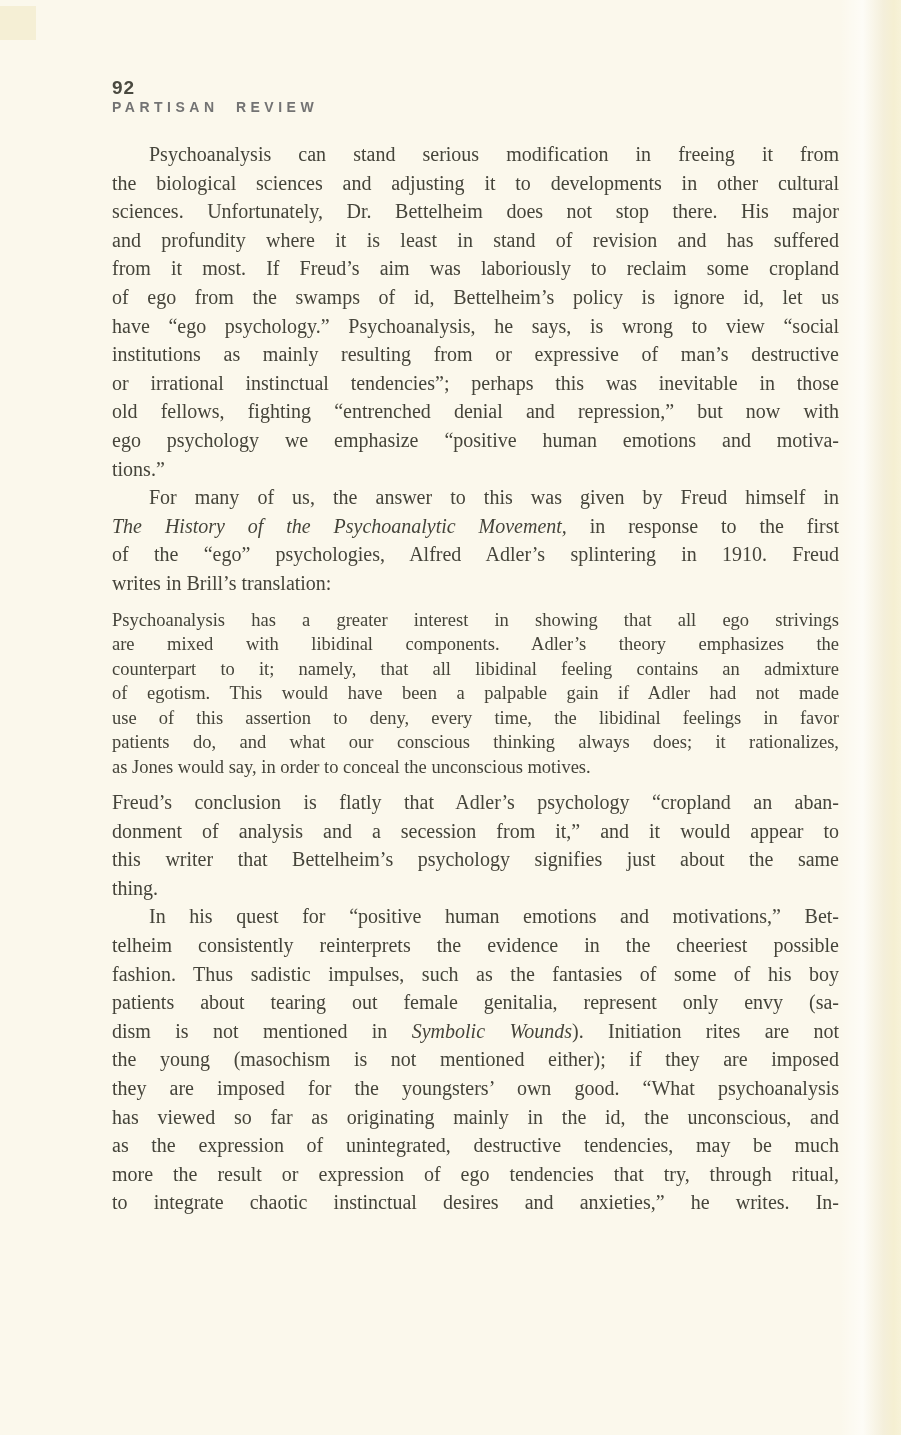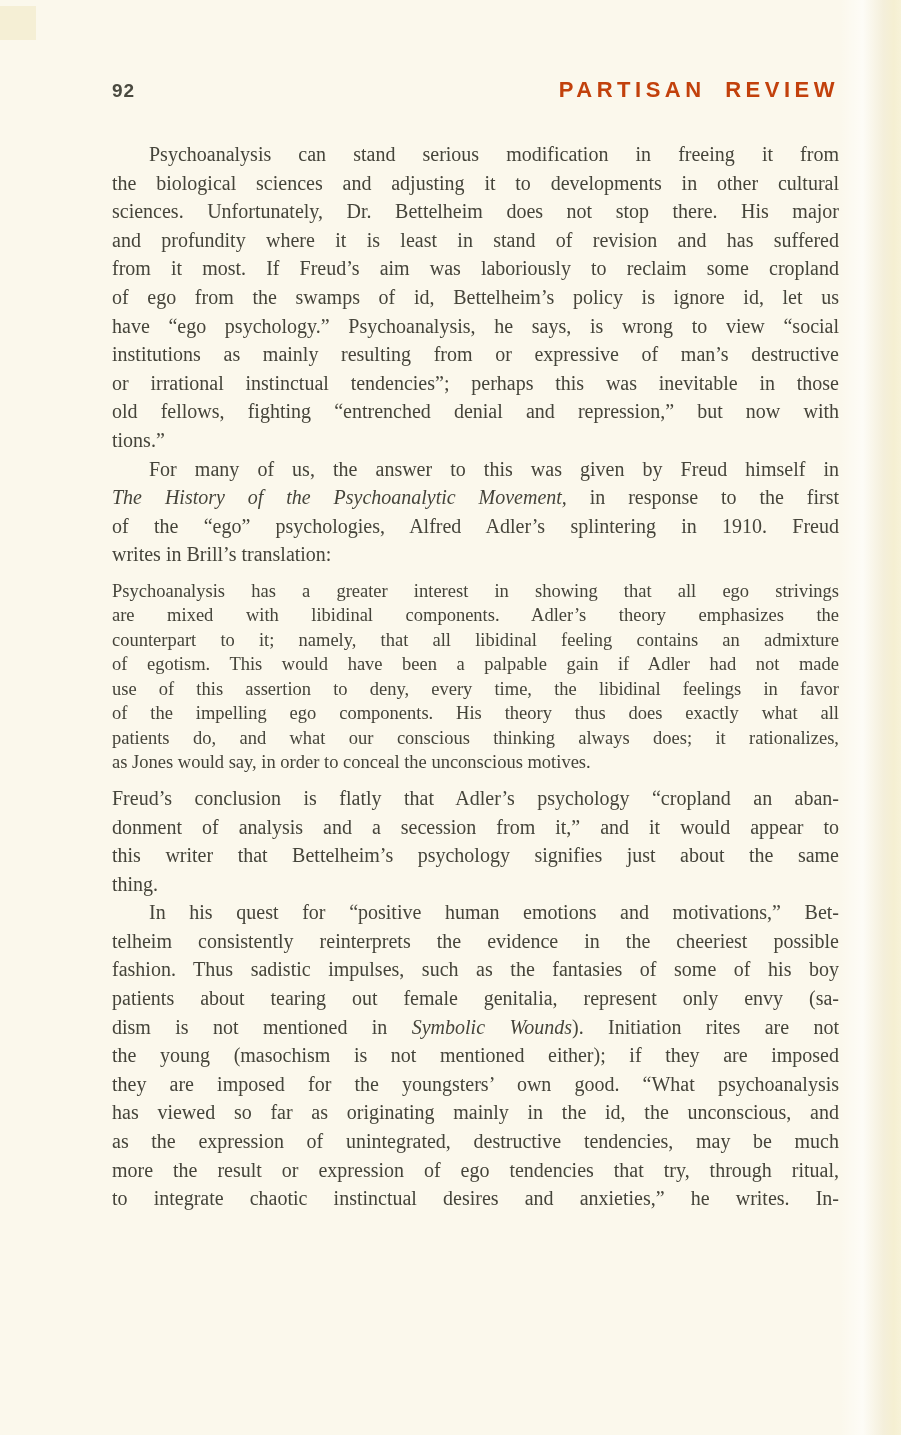--- a/index.html
+++ b/index.html
@@ -29,32 +29,33 @@
     pointer-events: none;
   }
   .page-header {
     position: absolute;
     left: 112px; right: 62px; top: 77px;
     display: flex;
     justify-content: space-between;
     align-items: baseline;
     font-family: "Liberation Sans", sans-serif;
     color: #4a4a40;
+    flex-direction: column;
   }
   .page-number {
     font-size: 19px;
     font-weight: 700;
     letter-spacing: 1px;
   }
   .journal-title {
-    font-size: 22px;
+    font-size: 14px;
     font-weight: 700;
     letter-spacing: 4.5px;
     word-spacing: 9px;
-    color: #c2410c;
+    color: #737373;
   }
   .text-column {
     position: absolute;
     left: 112px; top: 140px;
     width: 727px;
   }
   .block { margin: 0; }
   .paragraph {
     font-size: 20px;
     line-height: 28.6px;
@@ -89,35 +90,35 @@
       <div class="line"><span>Psychoanalysis can stand serious modification in freeing it from</span></div>
       <div class="line"><span>the biological sciences and adjusting it to developments in other cultural</span></div>
       <div class="line"><span>sciences. Unfortunately, Dr. Bettelheim does not stop there. His major</span></div>
       <div class="line"><span>and profundity where it is least in stand of revision and has suffered</span></div>
       <div class="line"><span>from it most. If Freud’s aim was laboriously to reclaim some cropland</span></div>
       <div class="line"><span>of ego from the swamps of id, Bettelheim’s policy is ignore id, let us</span></div>
       <div class="line"><span>have “ego psychology.” Psychoanalysis, he says, is wrong to view “social</span></div>
       <div class="line"><span>institutions as mainly resulting from or expressive of man’s destructive</span></div>
       <div class="line"><span>or irrational instinctual tendencies”; perhaps this was inevitable in those</span></div>
       <div class="line"><span>old fellows, fighting “entrenched denial and repression,” but now with</span></div>
+      <div class="line"><span>ego psychology we emphasize “positive human emotions and motiva-</span></div>
       <div class="line"><span>tions.”</span></div>
     </div>
     <div class="block paragraph indent">
       <div class="line"><span>For many of us, the answer to this was given by Freud himself in</span></div>
       <div class="line"><i>The History of the Psychoanalytic Movement,</i><span> in response to the first</span></div>
       <div class="line"><span>of the “ego” psychologies, Alfred Adler’s splintering in 1910. Freud</span></div>
       <div class="line"><span>writes in Brill’s translation:</span></div>
     </div>
     <div class="block blockquote">
       <div class="line"><span>Psychoanalysis has a greater interest in showing that all ego strivings</span></div>
       <div class="line"><span>are mixed with libidinal components. Adler’s theory emphasizes the</span></div>
       <div class="line"><span>counterpart to it; namely, that all libidinal feeling contains an admixture</span></div>
       <div class="line"><span>of egotism. This would have been a palpable gain if Adler had not made</span></div>
       <div class="line"><span>use of this assertion to deny, every time, the libidinal feelings in favor</span></div>
-      <div class="line"><span>of the impelling ego components. His theory thus does exactly what all</span></div>
       <div class="line"><span>patients do, and what our conscious thinking always does; it rationalizes,</span></div>
       <div class="line"><span>as Jones would say, in order to conceal the unconscious motives.</span></div>
     </div>
     <div class="block paragraph">
       <div class="line"><span>Freud’s conclusion is flatly that Adler’s psychology “cropland an aban-</span></div>
       <div class="line"><span>donment of analysis and a secession from it,” and it would appear to</span></div>
       <div class="line"><span>this writer that Bettelheim’s psychology signifies just about the same</span></div>
       <div class="line"><span>thing.</span></div>
     </div>
     <div class="block paragraph indent jlast">

